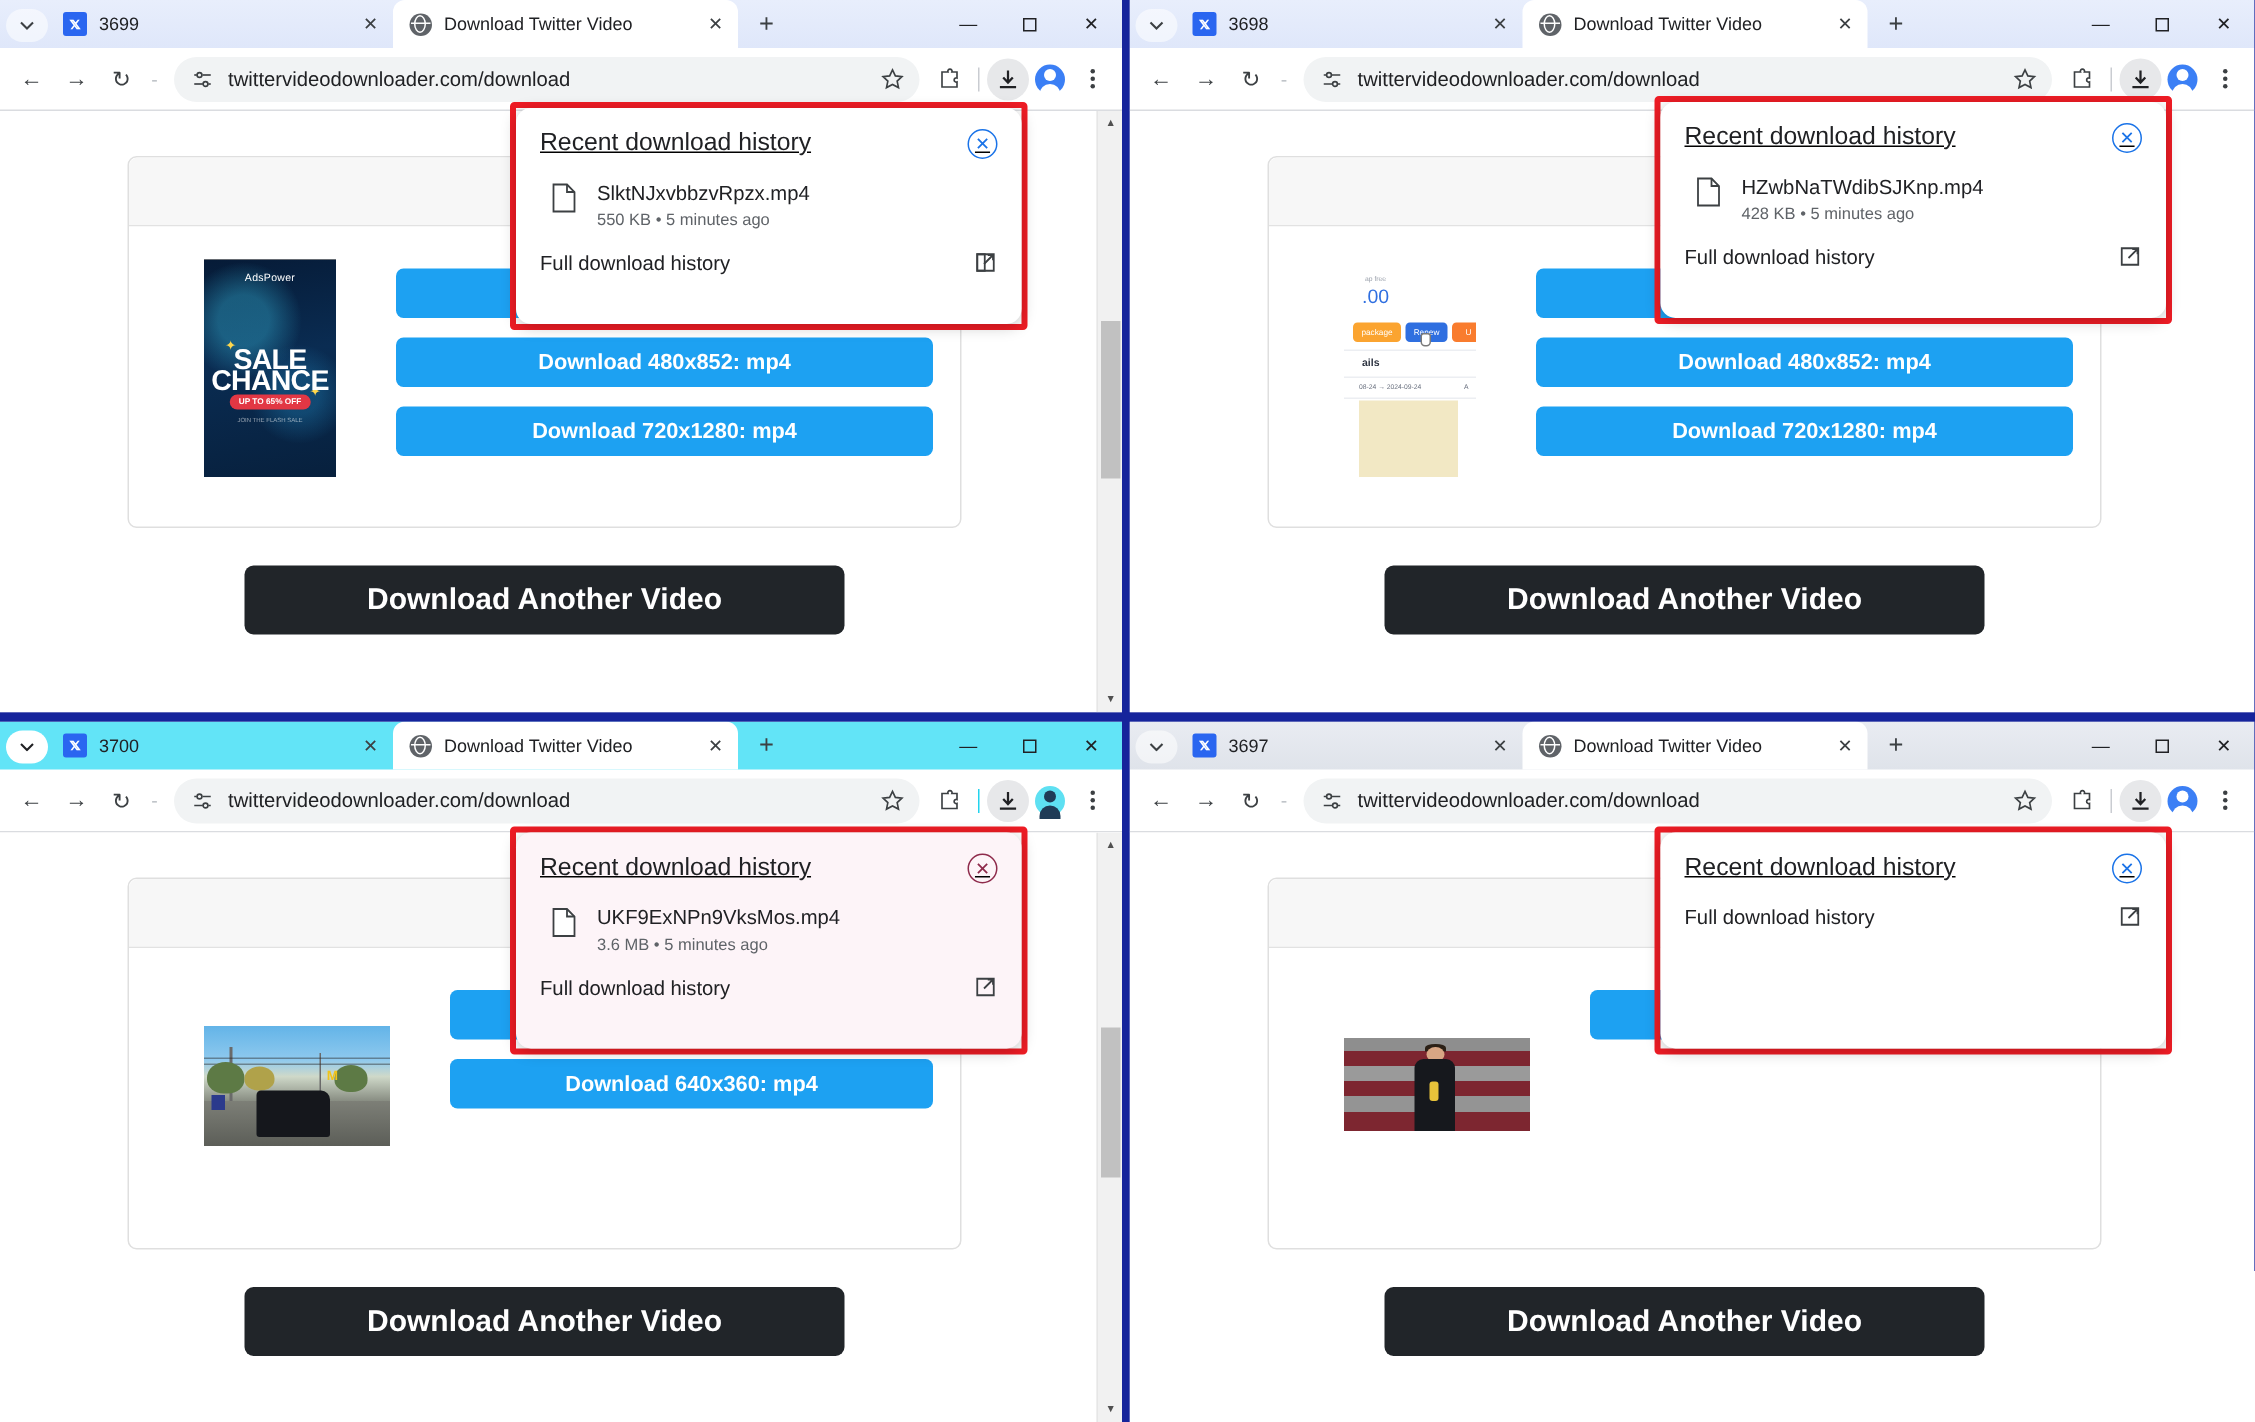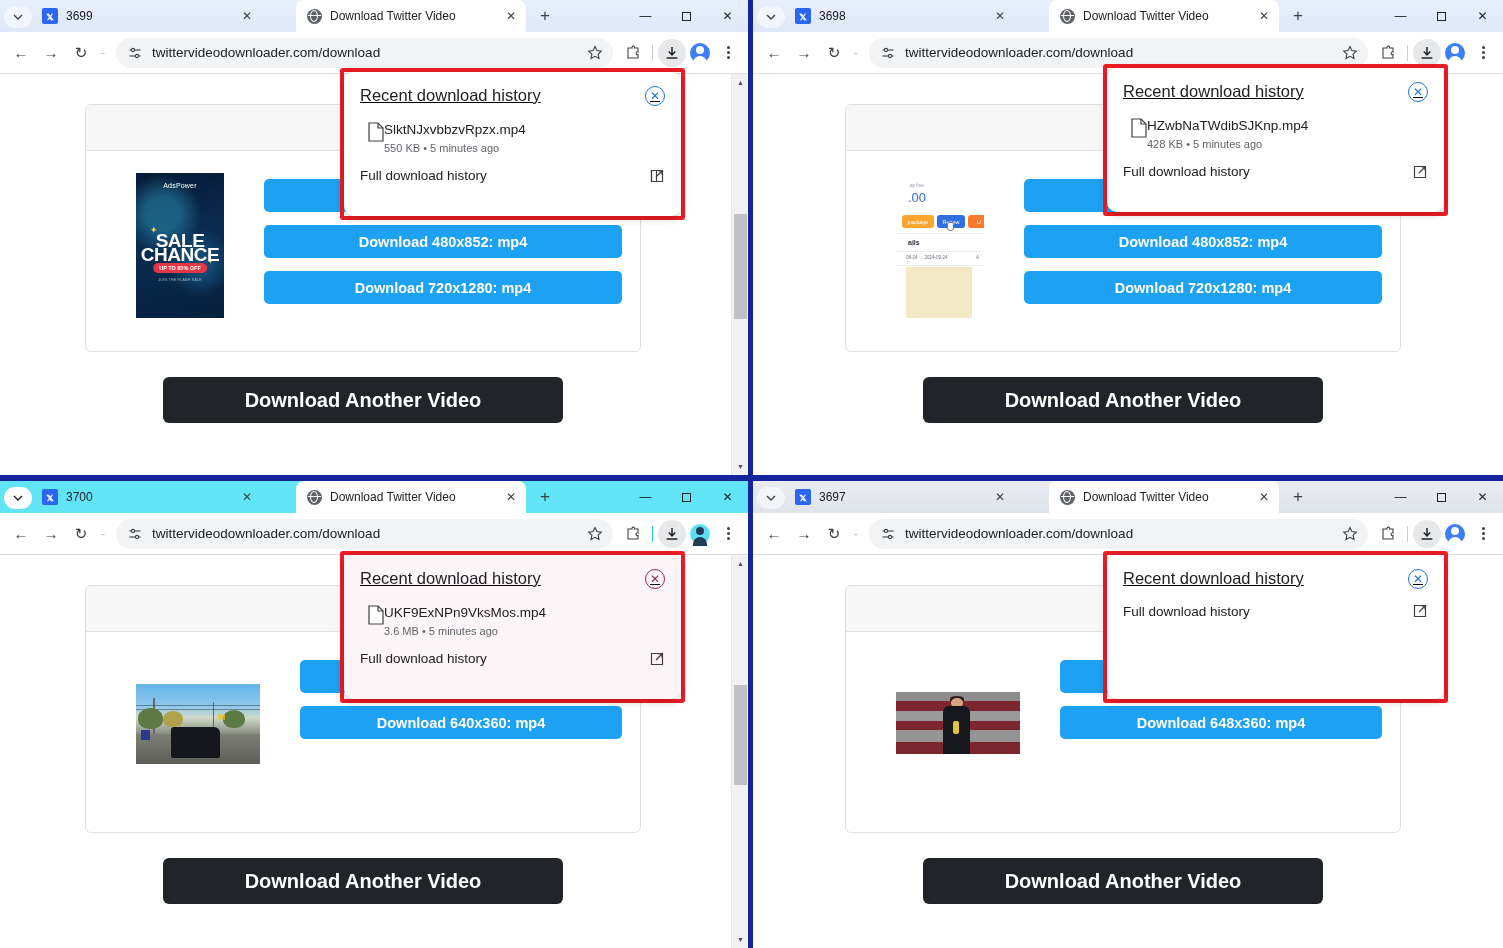--- a/index.html
+++ b/index.html
@@ -52,21 +52,21 @@
     position: relative;
     height: 32px;
     display: flex;
     align-items: center;
     padding: 0 6px 0 10px;
     border-radius: 8px 8px 0 0;
     flex: 0 0 auto;
     cursor: default;
   }
   .tab.inactive { background: transparent; }
-  .tab.active   { background: #ffffff; margin-left: 34px; }
+  .tab.active   { background: #ffffff; }
   .tab-fav {
     width: 16px; height: 16px;
     flex: 0 0 auto;
     margin-right: 8px;
     display: flex; align-items: center; justify-content: center;
   }
   .fav-x {
     width: 16px; height: 16px;
     background: #2a66f0;
     border-radius: 2px;
@@ -358,20 +358,21 @@
     font-size: 12px;
     display: flex; align-items: center; justify-content: center;
     cursor: pointer;
     flex: 0 0 auto;
     line-height: 1;
   }
   .closecircle.maroon { border-color: #8e2a4b; color: #8e2a4b; }
   .dlrow {
     display: flex;
     align-items: flex-start;
+    gap: 14px;
     margin-top: 14px;
     padding-left: 8px;
     cursor: pointer;
   }
   .fileicon {
     width: 16px; height: 20px;
     flex: 0 0 auto;
     margin-top: 2px;
   }
   .fname {
@@ -1033,21 +1034,20 @@
             <div class="thumb" style="width:124px;height:62px;margin-top:38px">
               <div class="th-speaker">
                 <span class="hair"></span>
                 <span class="head"></span>
                 <span class="body"></span>
                 <span class="mic"></span>
               </div>
             </div>
             <div class="btncol">
               <button class="dlbtn">Download 324x180: mp4</button>
-              <button class="dlbtn">Download 648x360: mp4</button>
             </div>
           </div>
         </div>
         <button class="another" style="left:170px; top:303px; width:400px;">Download Another Video</button>
       </div>
     </div>
 
     <div class="dlpop-wrap" style="left:350px; top:70px; width:345px; height:152px;">
       <div class="dlpop">
         <div class="dlpop-head">

